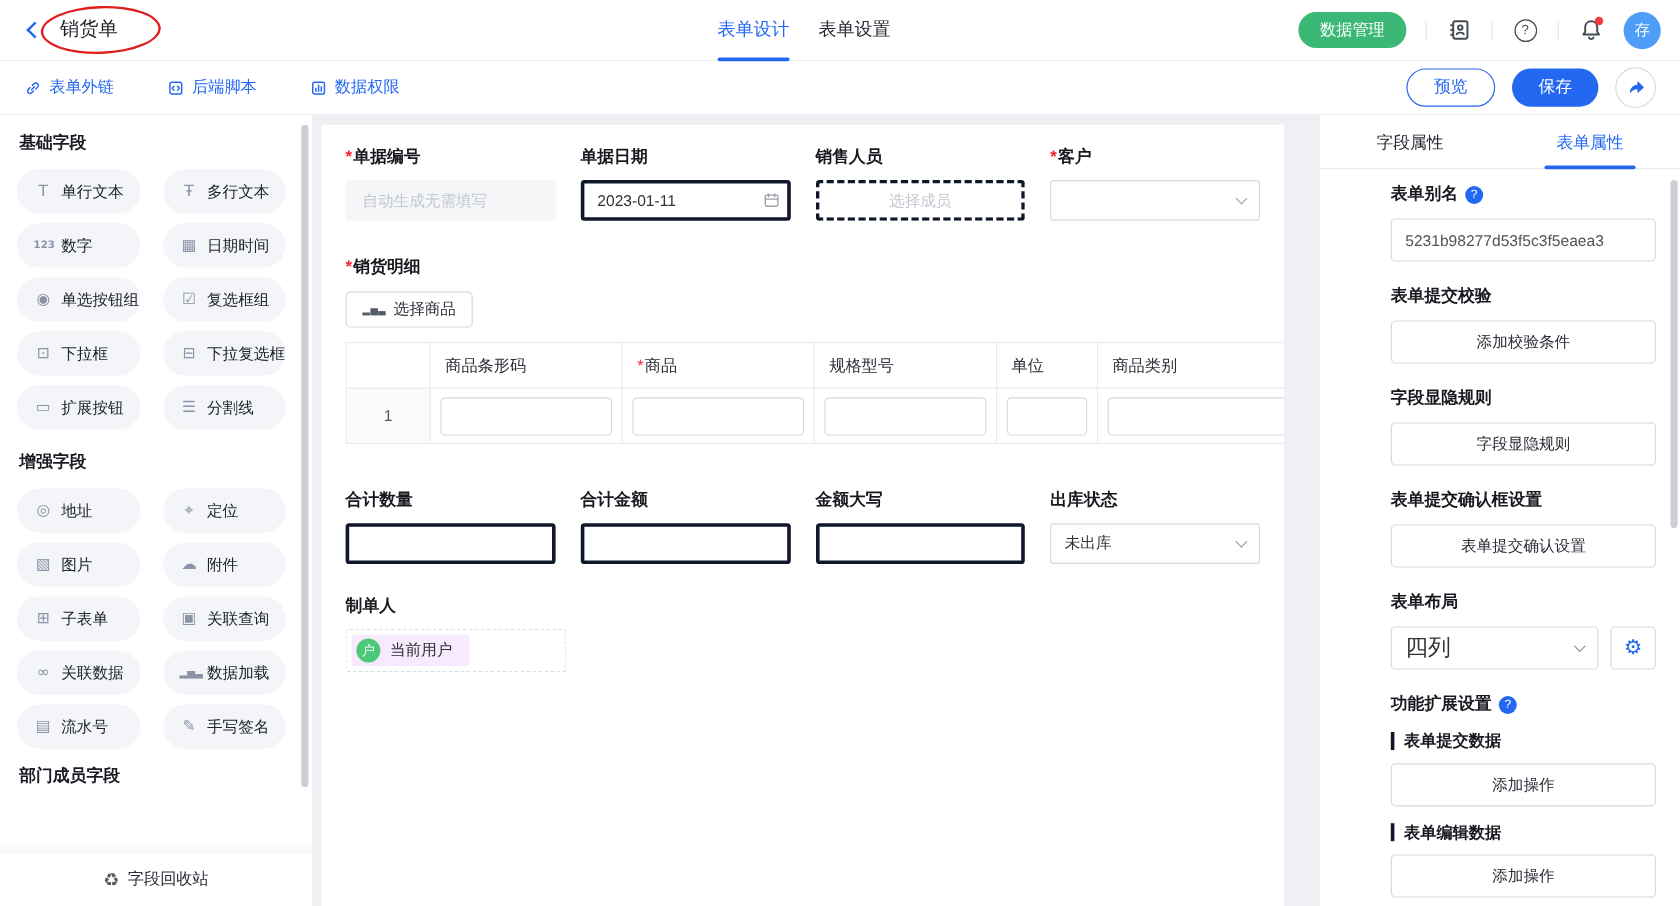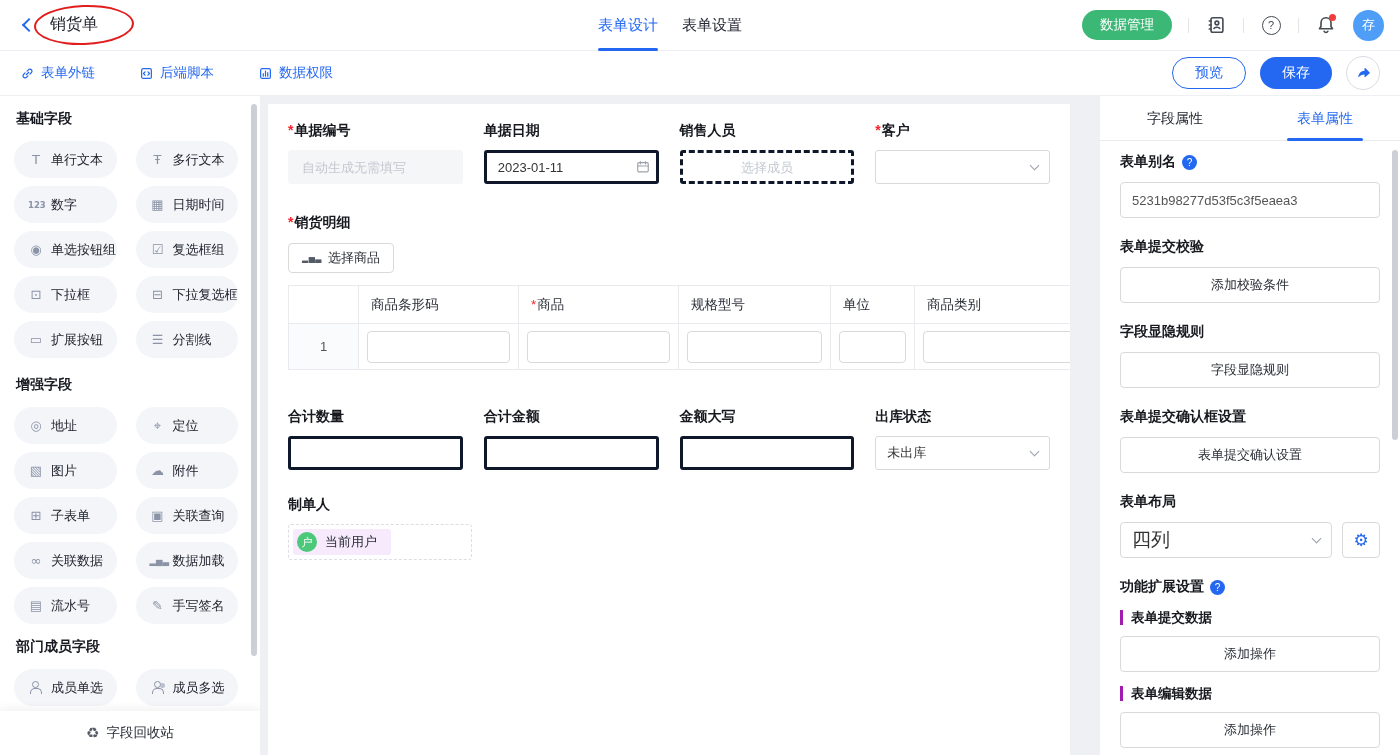--- a/index.html
+++ b/index.html
@@ -85,31 +85,31 @@
   .creator-box { width:184px; height:36px; border:1px dashed #dcdee3; border-radius:3px; display:flex; align-items:center; padding:0 4px; }
   .user-tag { display:inline-flex; align-items:center; gap:8px; background:#f6eafc; border-radius:3px; padding:3px 14px 3px 4px; font-size:13px; color:#2a2e36; }
   .tag-avatar { width:20px; height:20px; border-radius:50%; background:#4cc87a; color:#fff; font-size:11px; display:flex; align-items:center; justify-content:center; }
 
   
   .panel { width:300px; flex:0 0 300px; background:#fff; margin-left:15px; position:relative; overflow:hidden; }
   .prop-tabs { display:flex; height:45px; border-bottom:1px solid #e9ebef; }
   .prop-tab { flex:1; text-align:center; line-height:44px; font-size:14px; color:#23262e; cursor:pointer; position:relative; }
   .prop-tab.active { color:#2468f2; }
   .prop-tab.active::after { content:""; position:absolute; left:50%; transform:translateX(-50%); bottom:-1px; width:76px; height:3px; background:#2468f2; border-radius:2px; }
-  .prop-body { padding:0 20px; }
+  .prop-body { padding:0 20px;margin-left:39px; }
   .prop-sec { margin-top:20px; }
   .prop-sec.first { margin-top:12px; }
   .prop-label { font-size:14px; font-weight:700; color:#17191f; display:flex; align-items:center; gap:6px; }
   .q-badge { width:15px; height:15px; border-radius:50%; background:#2468f2; color:#fff; font-size:10px; font-weight:400; display:inline-flex; align-items:center; justify-content:center; cursor:pointer; }
   .prop-input { margin-top:11px; width:100%; height:36px; border:1px solid #d9d9d9; border-radius:4px; padding:0 11px; font-size:13px; color:#555; }
   .prop-btn { display:block; margin-top:11px; width:100%; height:36px; border:1px solid #d9d9d9; border-radius:4px; background:#fff; font-size:13px; color:#2a2e36; cursor:pointer; }
   .layout-row { margin-top:11px; display:flex; gap:10px; }
   .layout-sel { flex:1; height:36px; border:1px solid #d9d9d9; border-radius:4px; display:flex; align-items:center; justify-content:space-between; padding:0 11px; font-size:19px; color:#333; cursor:pointer; }
   .gear-btn { width:38px; height:36px; border:1px solid #d9d9d9; border-radius:4px; background:#fff; color:#2468f2; font-size:17px; display:flex; align-items:center; justify-content:center; cursor:pointer; font-family:"DejaVu Sans",sans-serif; }
-  .ext-sub { margin-top:14px; font-size:13.5px; font-weight:700; color:#17191f; border-left:3px solid #a21caf; padding-left:8px; line-height:15px; }
+  .ext-sub { margin-top:14px; font-size:13.5px; font-weight:700; color:#17191f; border-left:3px solid #0f172a; padding-left:8px; line-height:15px; }
   .panel-scrollbar { position:absolute; right:2px; top:54px; width:6px; height:290px; background:#ccd0d6; border-radius:3px; cursor:pointer; }
 
   svg { display:block; }
 </style>
 </head>
 <body>
 
 <div class="app">
 
   <div class="hdr">
@@ -270,32 +270,20 @@
               <span class="pill-icon">▤</span>
               <span class="pill-label">流水号</span>
             </div>
           <div class="pill">
               <span class="pill-icon">✎</span>
               <span class="pill-label">手写签名</span>
             </div>
         </div>
 
         <div class="sb-title" style="margin-top:14px">部门成员字段</div>
-        <div class="sb-grid">
-          <div class="pill">
-              <span class="person-icon"></span>
-              <span class="pill-label">成员单选</span>
-            </div>
-          <div class="pill">
-              <span class="person-icon multi"></span>
-              <span class="pill-label">成员多选</span>
-            </div>
-          <div class="pill"></div>
-          <div class="pill"></div>
-        </div>
       </div>
 
       <div class="sb-scrollbar"></div>
 
       <div class="recycle-bar">
         <span class="recycle-glyph">♻</span>
         <span>字段回收站</span>
       </div>
     </div>
 

